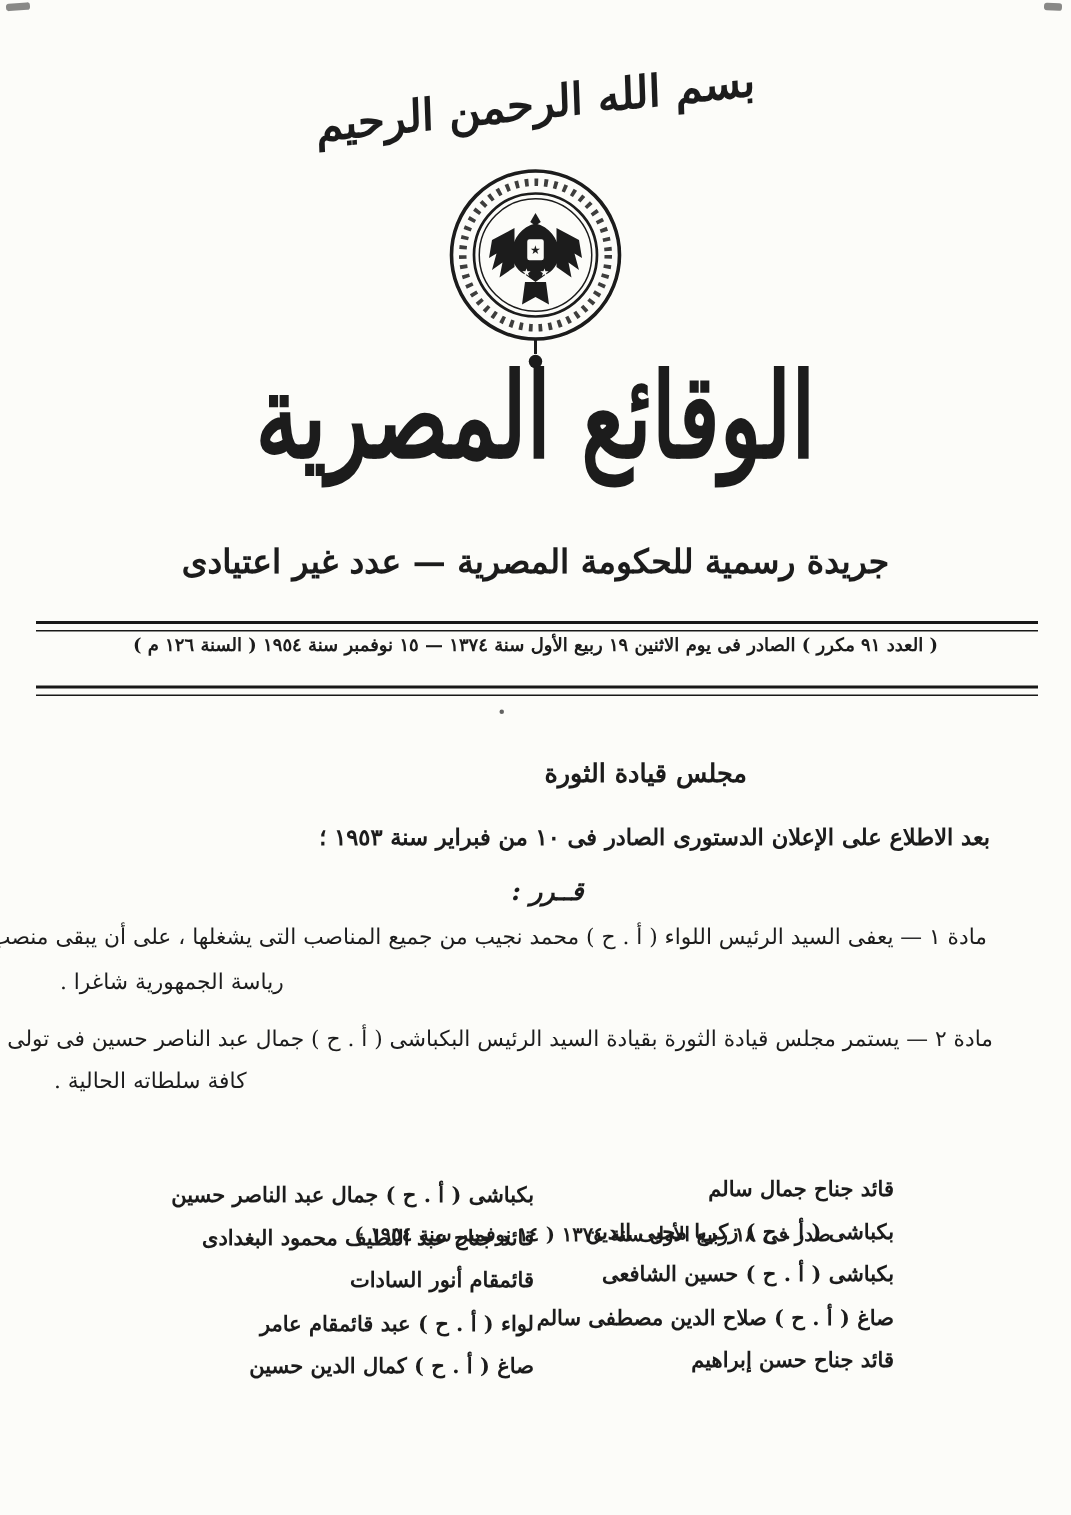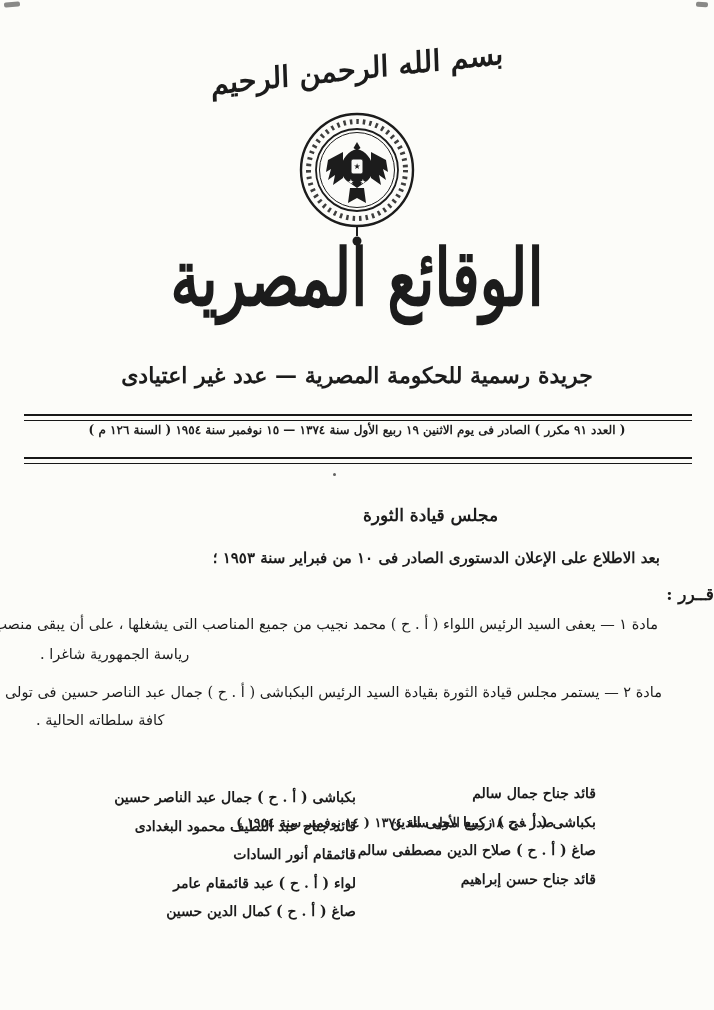--- a/index.html
+++ b/index.html
@@ -55,21 +55,21 @@
   .section-heading{
     position:absolute;top:505px;right:216px;
     font-size:17px;font-weight:bold;white-space:nowrap;
   }
   .preamble{
     position:absolute;top:549px;right:54px;
     font-size:15px;font-weight:bold;white-space:nowrap;direction:rtl;
   }
   .decree-word{
     position:absolute;top:584px;left:16px;right:0;
-    font-size:17px;font-weight:bold;
+    text-align:center;font-size:17px;font-weight:bold;font-style:italic;
   }
   .article{
     position:absolute;font-size:14.5px;white-space:nowrap;direction:rtl;
   }
   .a1l1{top:616px;right:56px;}
   .a1l2{top:646px;left:40px;}
   .a2l1{top:684px;right:52px;}
   .a2l2{top:712px;left:36px;}
   .issued{
     position:absolute;top:778px;right:160px;
@@ -136,20 +136,21 @@
 
   <div class="article a2l1">مادة ٢ — يستمر مجلس قيادة الثورة بقيادة السيد الرئيس البكباشى ( أ . ح ) جمال عبد الناصر حسين فى تولى</div>
   <div class="article a2l2">كافة سلطاته الحالية .</div>
 
   <div class="issued">صدر فى ١٨ ربيع الأول سنة ١٣٧٤ ( ١٤ نوفمبر سنة ١٩٥٤ )</div>
 
   <div>
     <div class="sig-col sig-col-right">
       <div>قائد جناح جمال سالم</div>
       <div>بكباشى ( أ . ح ) زكريا محيى الدين</div>
+      <div>بكباشى ( أ . ح ) حسين الشافعى</div>
       <div>صاغ ( أ . ح ) صلاح الدين مصطفى سالم</div>
       <div>قائد جناح حسن إبراهيم</div>
     </div>
     <div class="sig-col sig-col-left">
       <div>بكباشى ( أ . ح ) جمال عبد الناصر حسين</div>
       <div>قائد جناح عبد اللطيف محمود البغدادى</div>
       <div>قائمقام أنور السادات</div>
       <div>لواء ( أ . ح ) عبد قائمقام عامر</div>
       <div>صاغ ( أ . ح ) كمال الدين حسين</div>
     </div>

